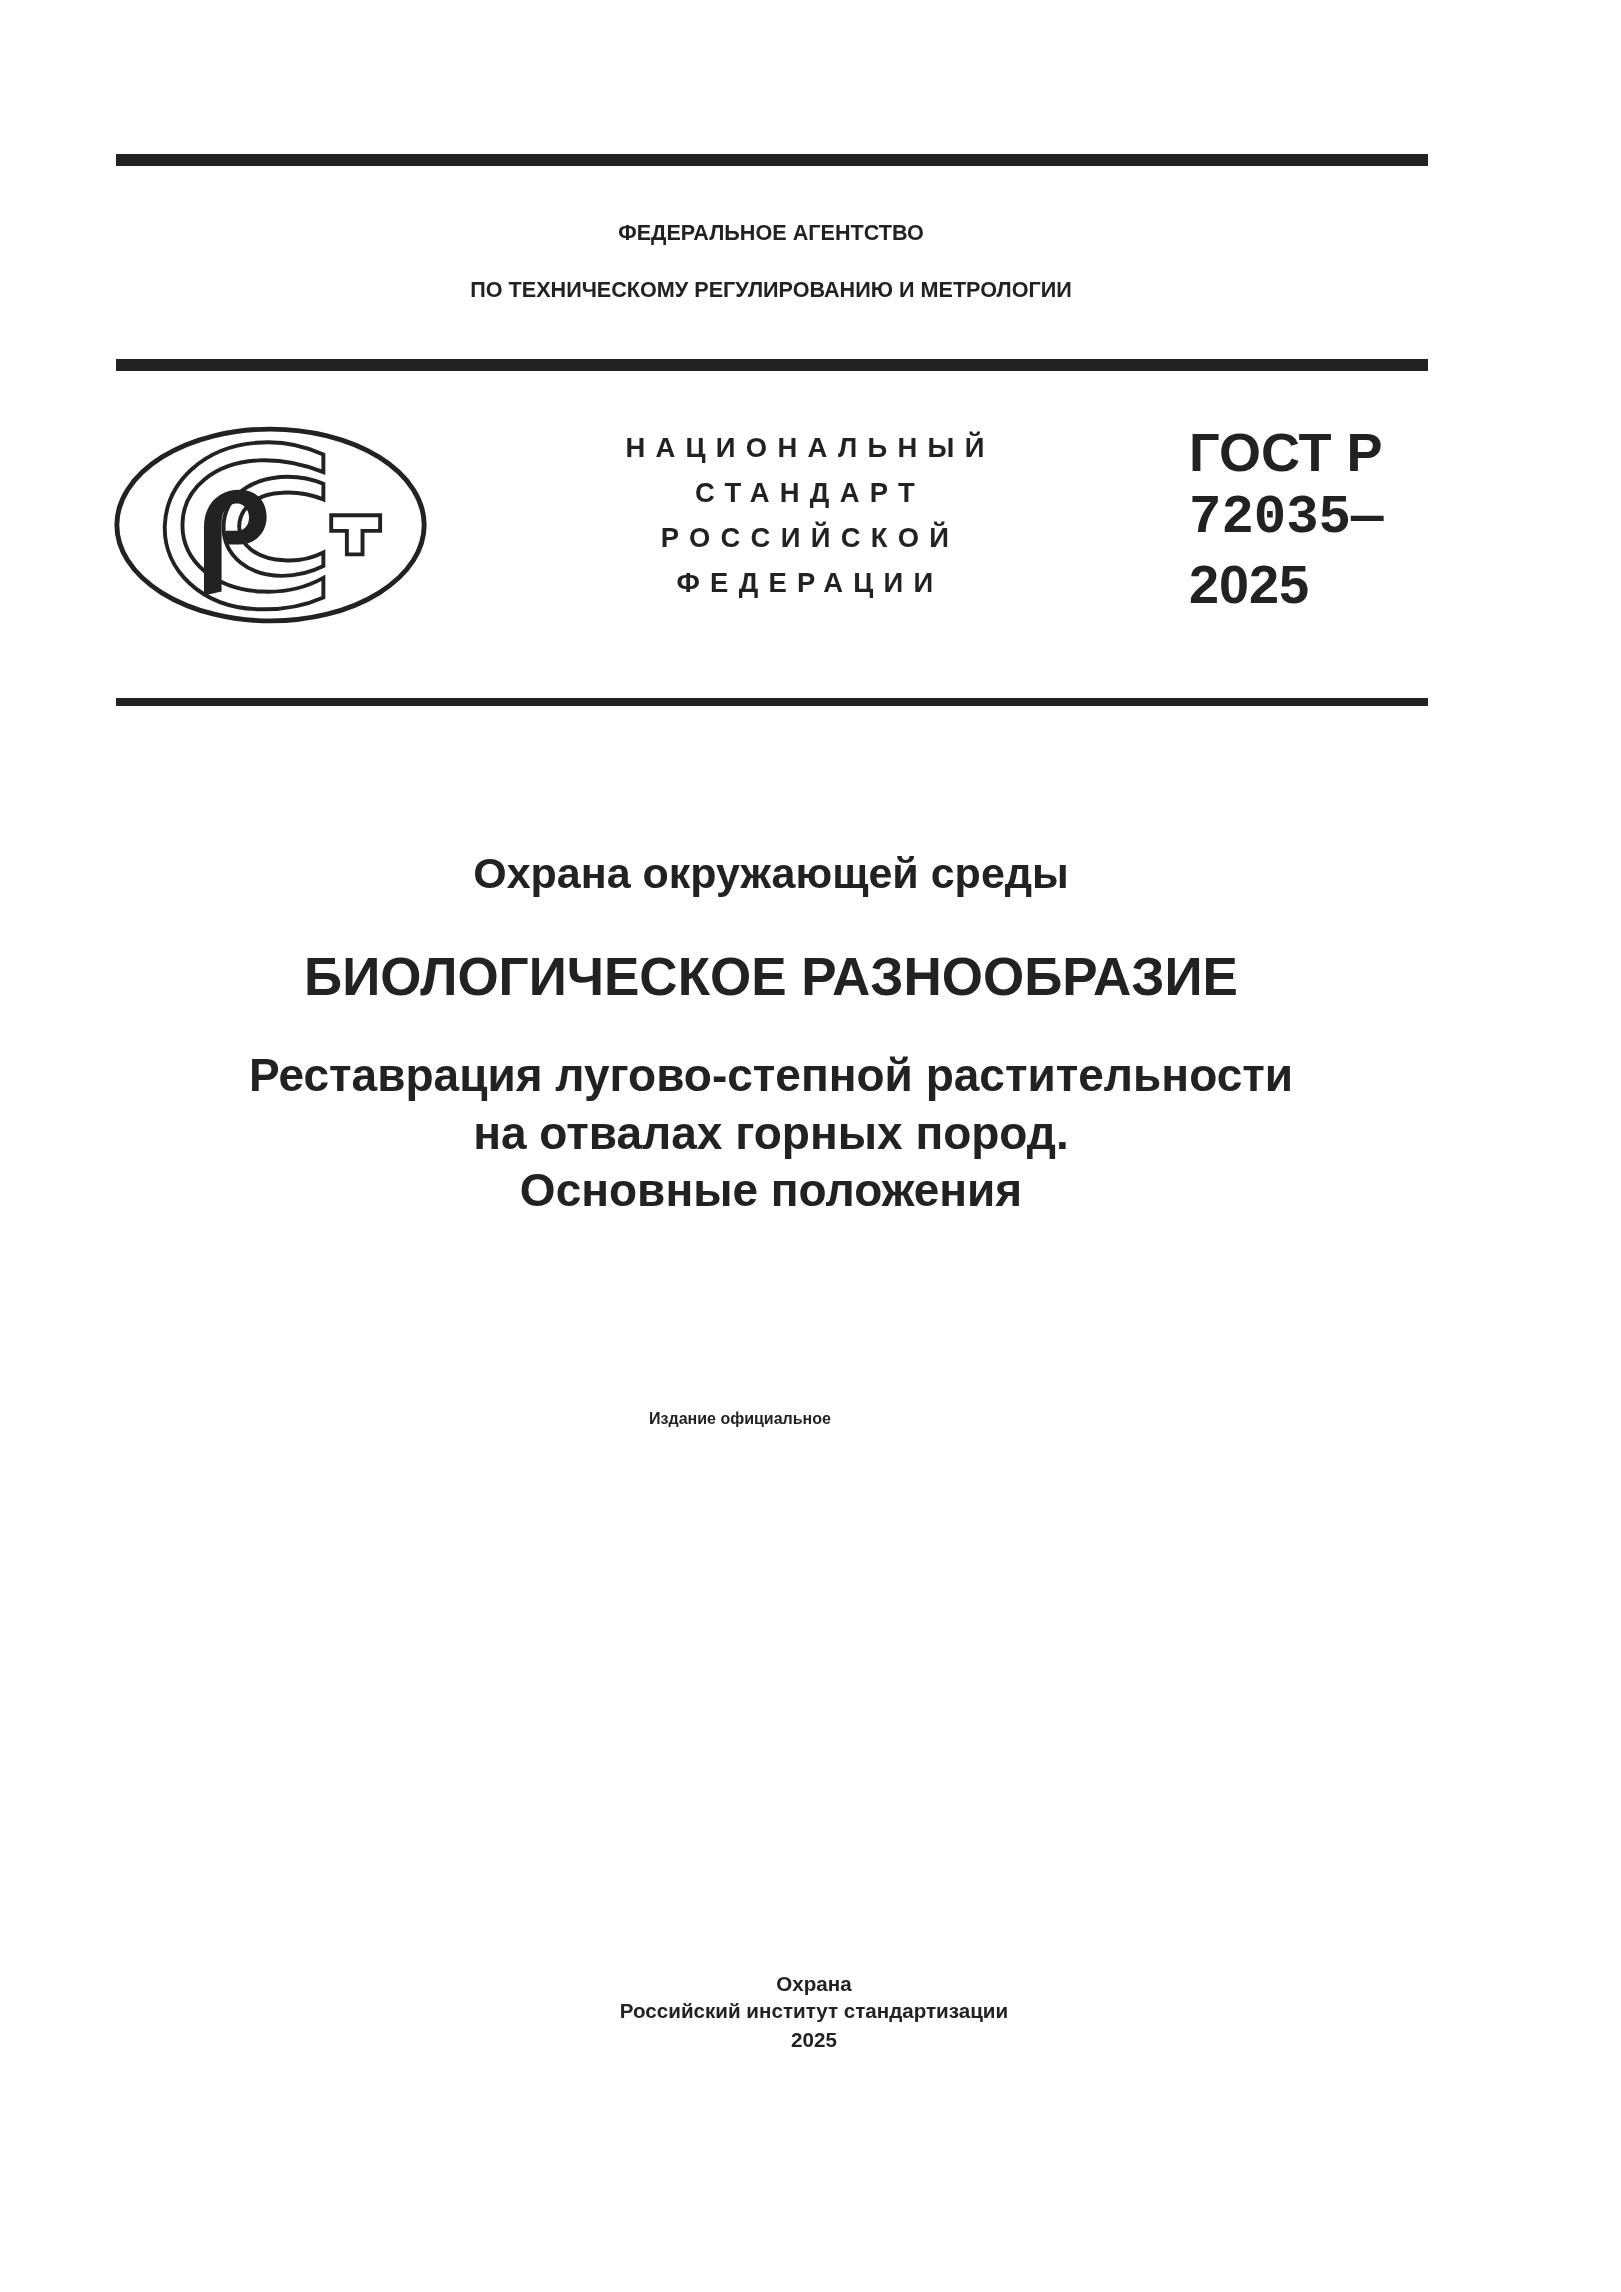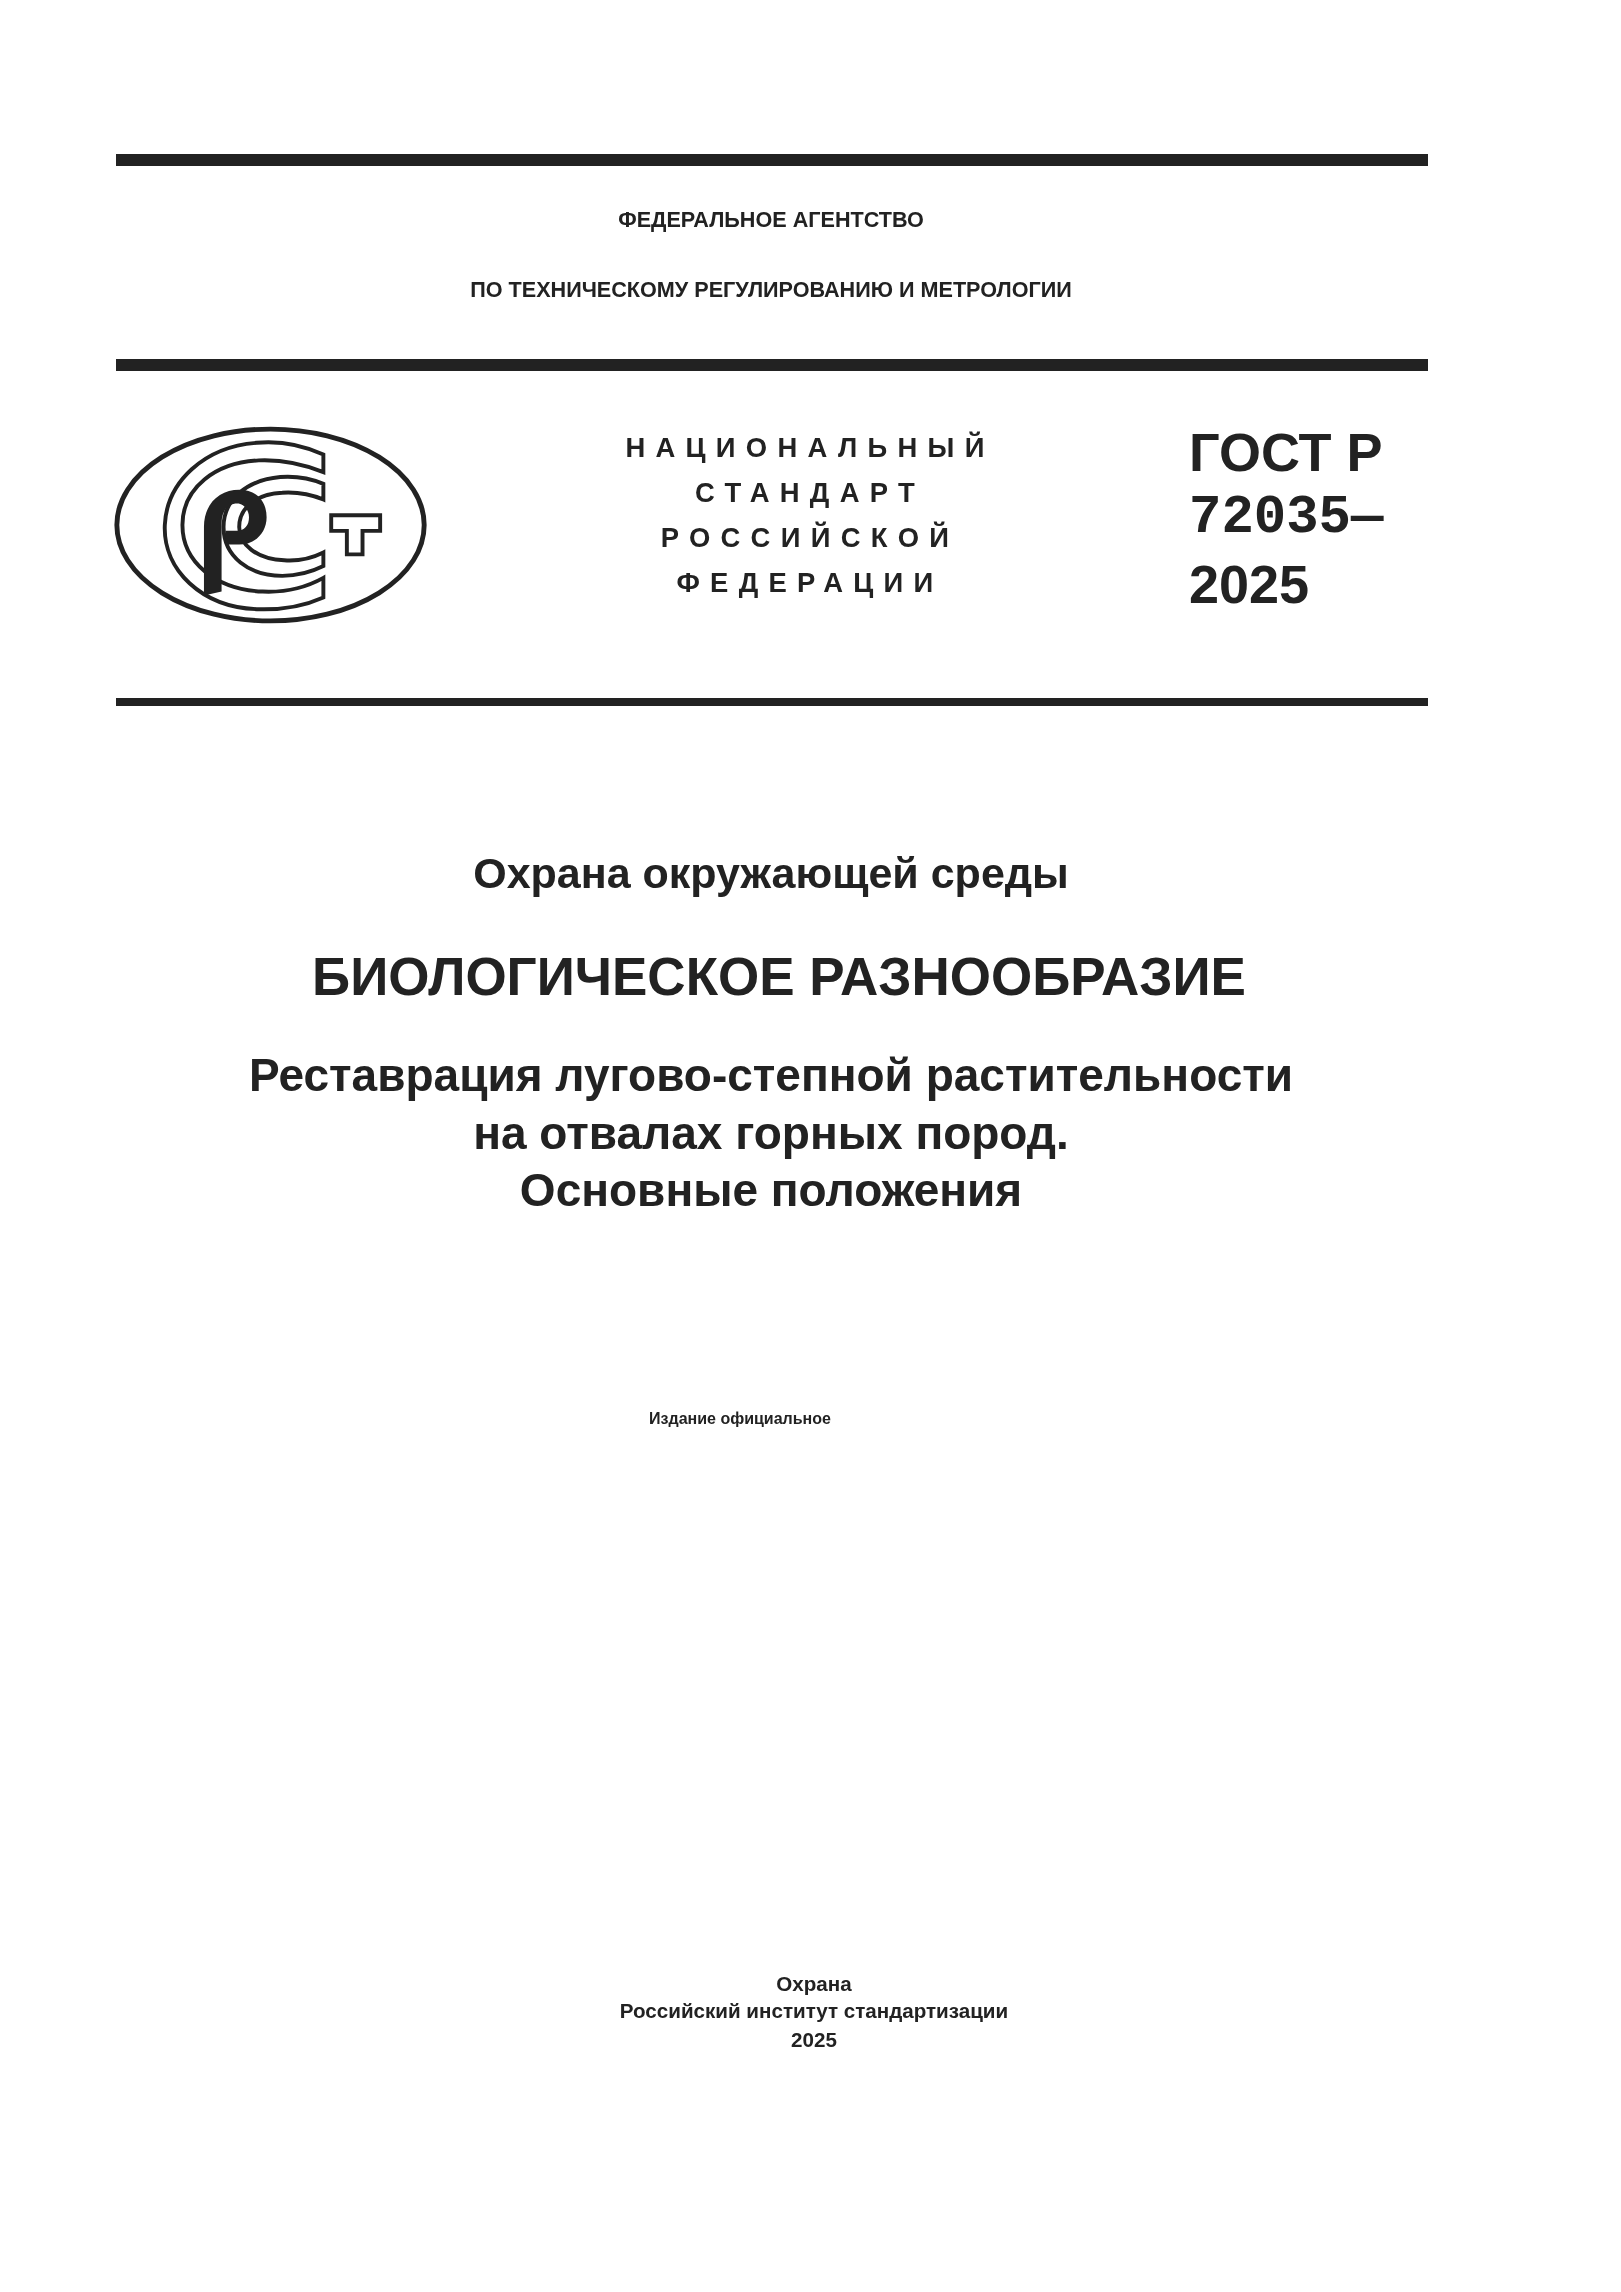--- a/index.html
+++ b/index.html
@@ -18,21 +18,21 @@
   .foot { font-size: 20.6px; left: 814px; }
   .logo { position: absolute; left: 110px; top: 421px; width: 323px; height: 208px; }
 </style>
 </head>
 <body>
 
 <div class="bar" style="top:154px;height:11.8px;"></div>
 <div class="bar" style="top:359px;height:11.8px;"></div>
 <div class="bar" style="top:698px;height:7.8px;"></div>
 
-<div class="center-line agency" style="top:209px;">ФЕДЕРАЛЬНОЕ АГЕНТСТВО</div>
+<div class="center-line agency" style="top:222px;">ФЕДЕРАЛЬНОЕ АГЕНТСТВО</div>
 <div class="center-line agency" style="top:279px;">ПО ТЕХНИЧЕСКОМУ РЕГУЛИРОВАНИЮ И МЕТРОЛОГИИ</div>
 
 <svg class="logo" viewBox="0 0 330 212">
   <ellipse cx="164" cy="106" rx="157" ry="98" fill="none" stroke="#222" stroke-width="5"></ellipse>
 
   <path d="M 218 52 L 218 34 C 196 24 172 20 150 22 C 96 26 58 62 56 106 C 54 152 94 190 150 192 C 176 193 200 188 218 180 L 218 160 C 200 170 178 175 156 174 C 108 172 74 144 74 106 C 74 68 108 42 152 40 C 176 39 198 44 218 52 Z" fill="none" stroke="#222" stroke-width="4"></path>
 
   <path d="M 218 80 L 218 64 C 204 58 188 56 174 57 C 140 60 116 80 116 108 C 116 138 142 158 176 158 C 192 158 206 154 218 148 L 218 134 C 206 140 192 143 178 142 C 150 141 132 126 132 108 C 132 88 150 74 176 73 C 192 72 206 75 218 80 Z" fill="none" stroke="#222" stroke-width="4"></path>
 
   <path d="M 96 178 L 96 108 C 96 84 112 70 132 70 C 150 70 160 82 160 98 C 160 114 148 126 132 126 L 118 126 L 118 112 L 128 112 C 138 112 142 106 142 98 C 142 90 136 84 130 84 C 120 84 114 92 114 104 L 114 174 Z" fill="#222"></path>
@@ -43,21 +43,21 @@
 <div class="center-line nat" style="top:434px;">НАЦИОНАЛЬНЫЙ</div>
 <div class="center-line nat" style="top:479px;">СТАНДАРТ</div>
 <div class="center-line nat" style="top:524px;">РОССИЙСКОЙ</div>
 <div class="center-line nat" style="top:569px;">ФЕДЕРАЦИИ</div>
 
 <div class="gost" style="top:425px;text-align:right;">ГОСТ Р</div>
 <div class="gost" style="top:491px;font-family:Liberation Mono, monospace;">72035—</div>
 <div class="gost" style="top:557px;">2025</div>
 
 <div class="center-line t1" style="top:852px;">Охрана окружающей среды</div>
-<div class="center-line t2" style="top:950px;margin-left:8px;">БИОЛОГИЧЕСКОЕ РАЗНООБРАЗИЕ</div>
+<div class="center-line t2" style="top:950px;">БИОЛОГИЧЕСКОЕ РАЗНООБРАЗИЕ</div>
 <div class="center-line t3" style="top:1052px;">Реставрация лугово-степной растительности</div>
 <div class="center-line t3" style="top:1110px;">на отвалах горных пород.</div>
 <div class="center-line t3" style="top:1167px;">Основные положения</div>
 
 <div class="center-line official" style="top:1392px;">Издание официальное</div>
 
 <div class="center-line foot" style="top:1974px;">Охрана</div>
 <div class="center-line foot" style="top:2001px;">Российский институт стандартизации</div>
 <div class="center-line foot" style="top:2030px;">2025</div>
 

